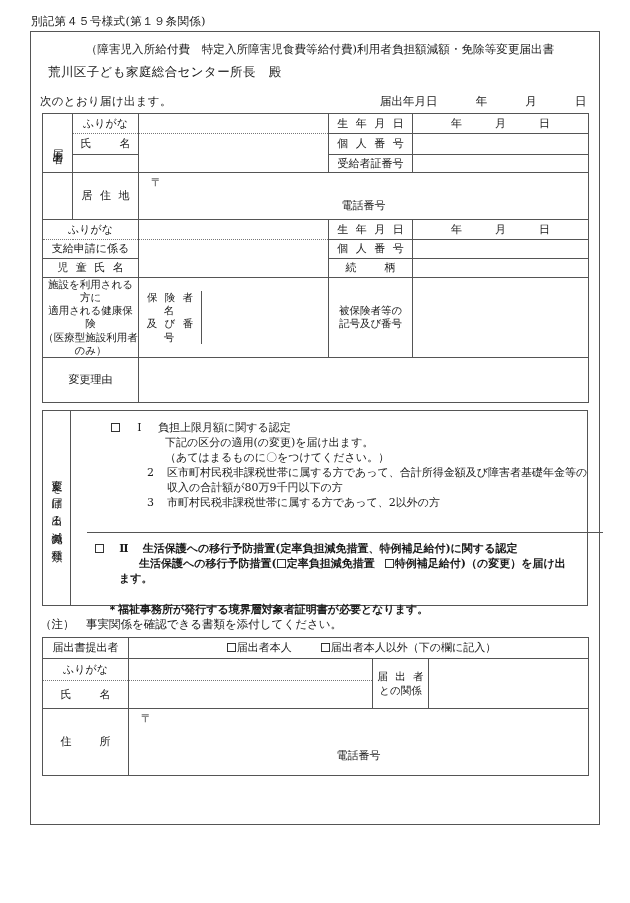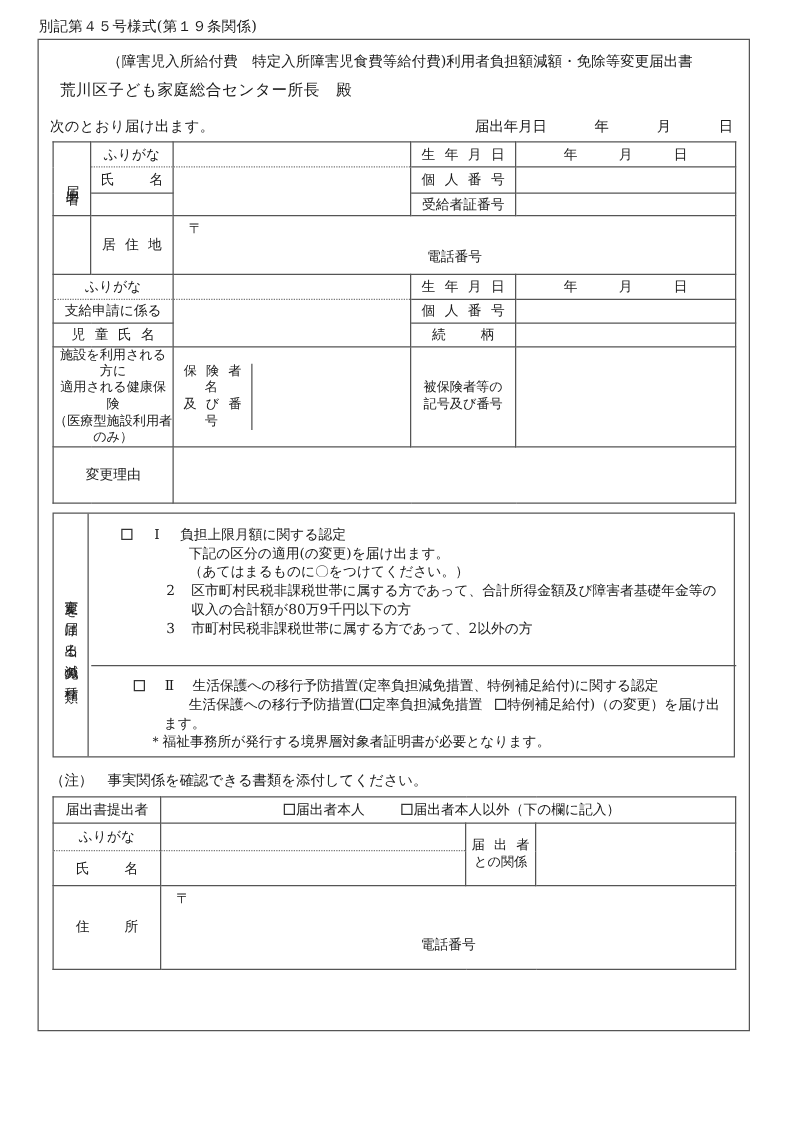--- a/index.html
+++ b/index.html
@@ -139,31 +139,32 @@
     align-items: center;
     justify-content: center;
   }
   .kind-body {
     position: absolute;
     left: 28px; top: 0;
     right: 0; bottom: 0;
   }
   .sec-1 {
     position: absolute;
-    left: 2px; top: 0;
+    left: 16px; top: 0;
     width: 100%;
     height: 122px;
     border-bottom: 1px solid #555;
     box-sizing: border-box;
   }
   .sec-2 {
     position: absolute;
-    left: 12px; top: 122px;
+    left: 0; top: 122px;
     width: 100%;
     bottom: 0;
+    font-weight: bold;
   }
   .chk {
     display: inline-block;
     width: 9px; height: 9px;
     border: 1px solid #333;
     box-sizing: border-box;
     vertical-align: -1px;
     margin-right: 1px;
   }
   .ln { font-size: 11px; line-height: 15px; white-space: nowrap; }
@@ -368,21 +369,21 @@
       <div class="sec-2">
         <div class="ln" style="padding:8px 0 0 24px;">
           <span class="chk"></span>
           <span style="display:inline-block; width:30px; text-align:center;">Ⅱ</span>
           <span>生活保護への移行予防措置(定率負担減免措置、特例補足給付)に関する認定</span>
         </div>
         <div class="ln" style="padding-left:68px;">
           <span>生活保護への移行予防措置(</span><span class="chk"></span><span>定率負担減免措置</span><span style="display:inline-block;width:10px;"></span><span class="chk"></span><span>特例補足給付</span><span>)（の変更）を届け出</span>
         </div>
         <div class="ln" style="padding-left:48px;">ます。</div>
-        <div class="ln" style="padding-left:36px;">＊福祉事務所が発行する境界層対象者証明書が必要となります。</div>
+        <div class="ln" style="padding-left:36px;margin-top:16px;">＊福祉事務所が発行する境界層対象者証明書が必要となります。</div>
       </div>
 
     </div>
   </div>
 
   <div class="note">（注）　事実関係を確認できる書類を添付してください。</div>
 
   <table class="tbl" style="left:42px; top:637px; width:546px;">
     <colgroup>
       <col style="width:86px">

